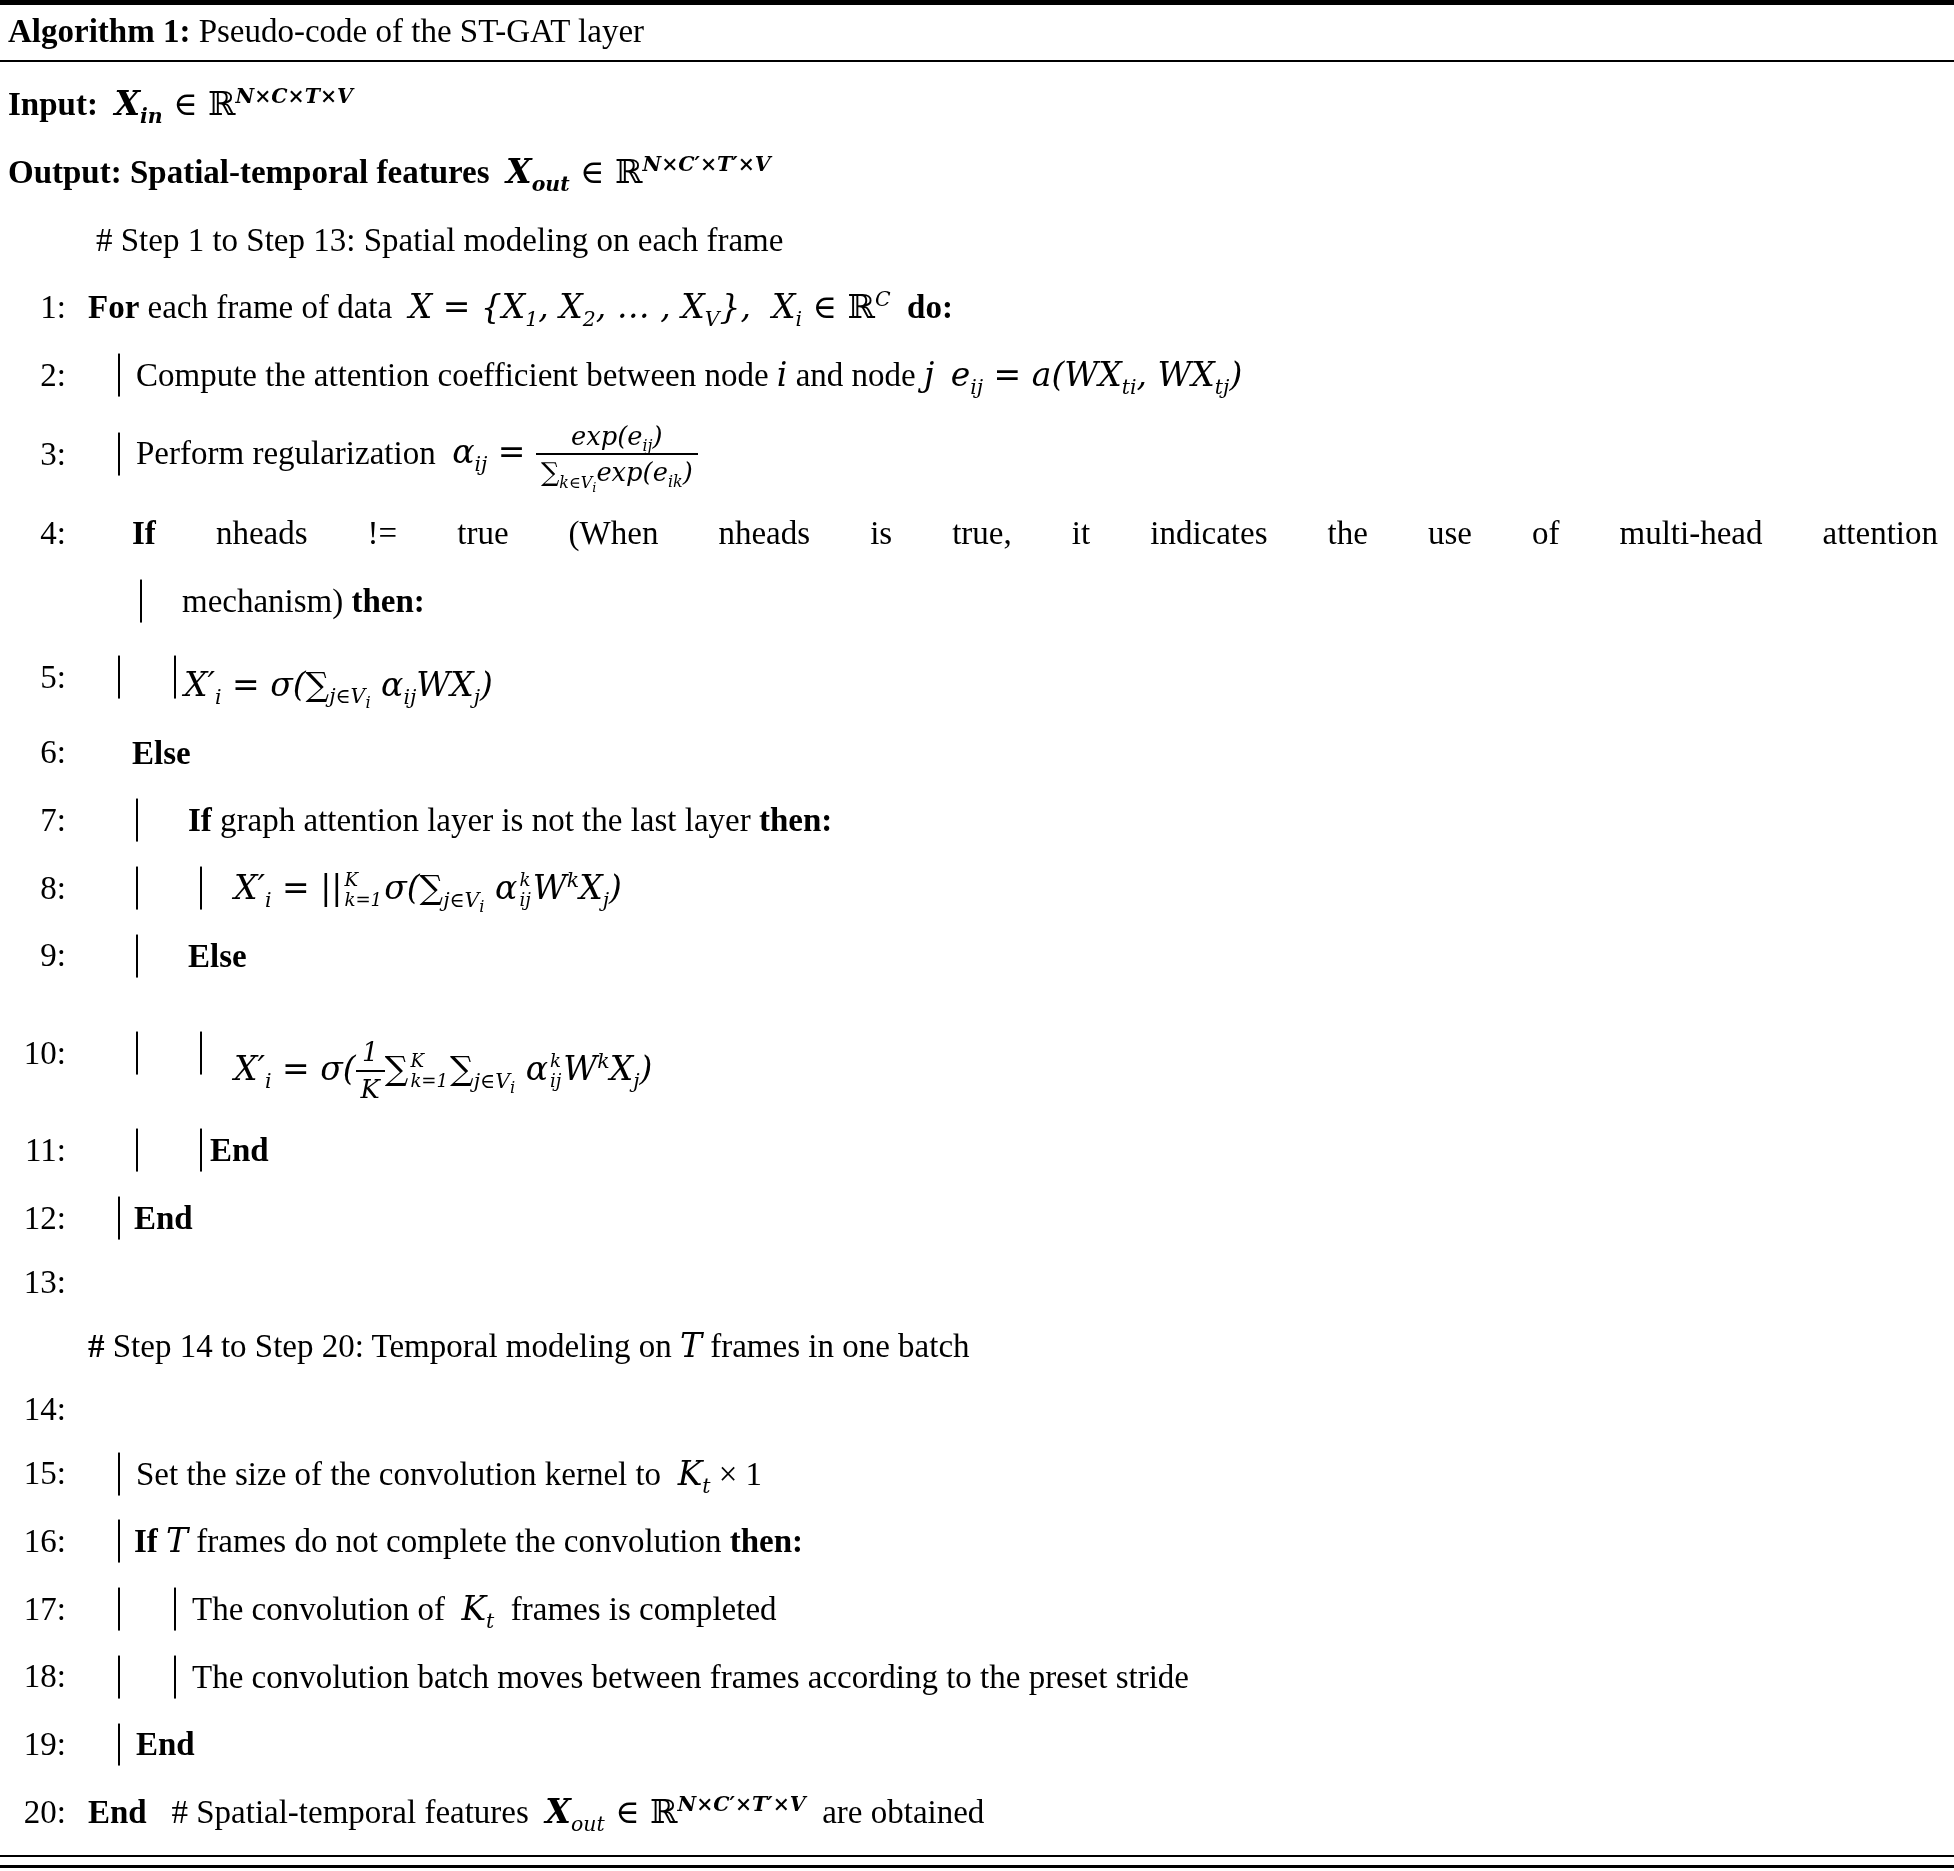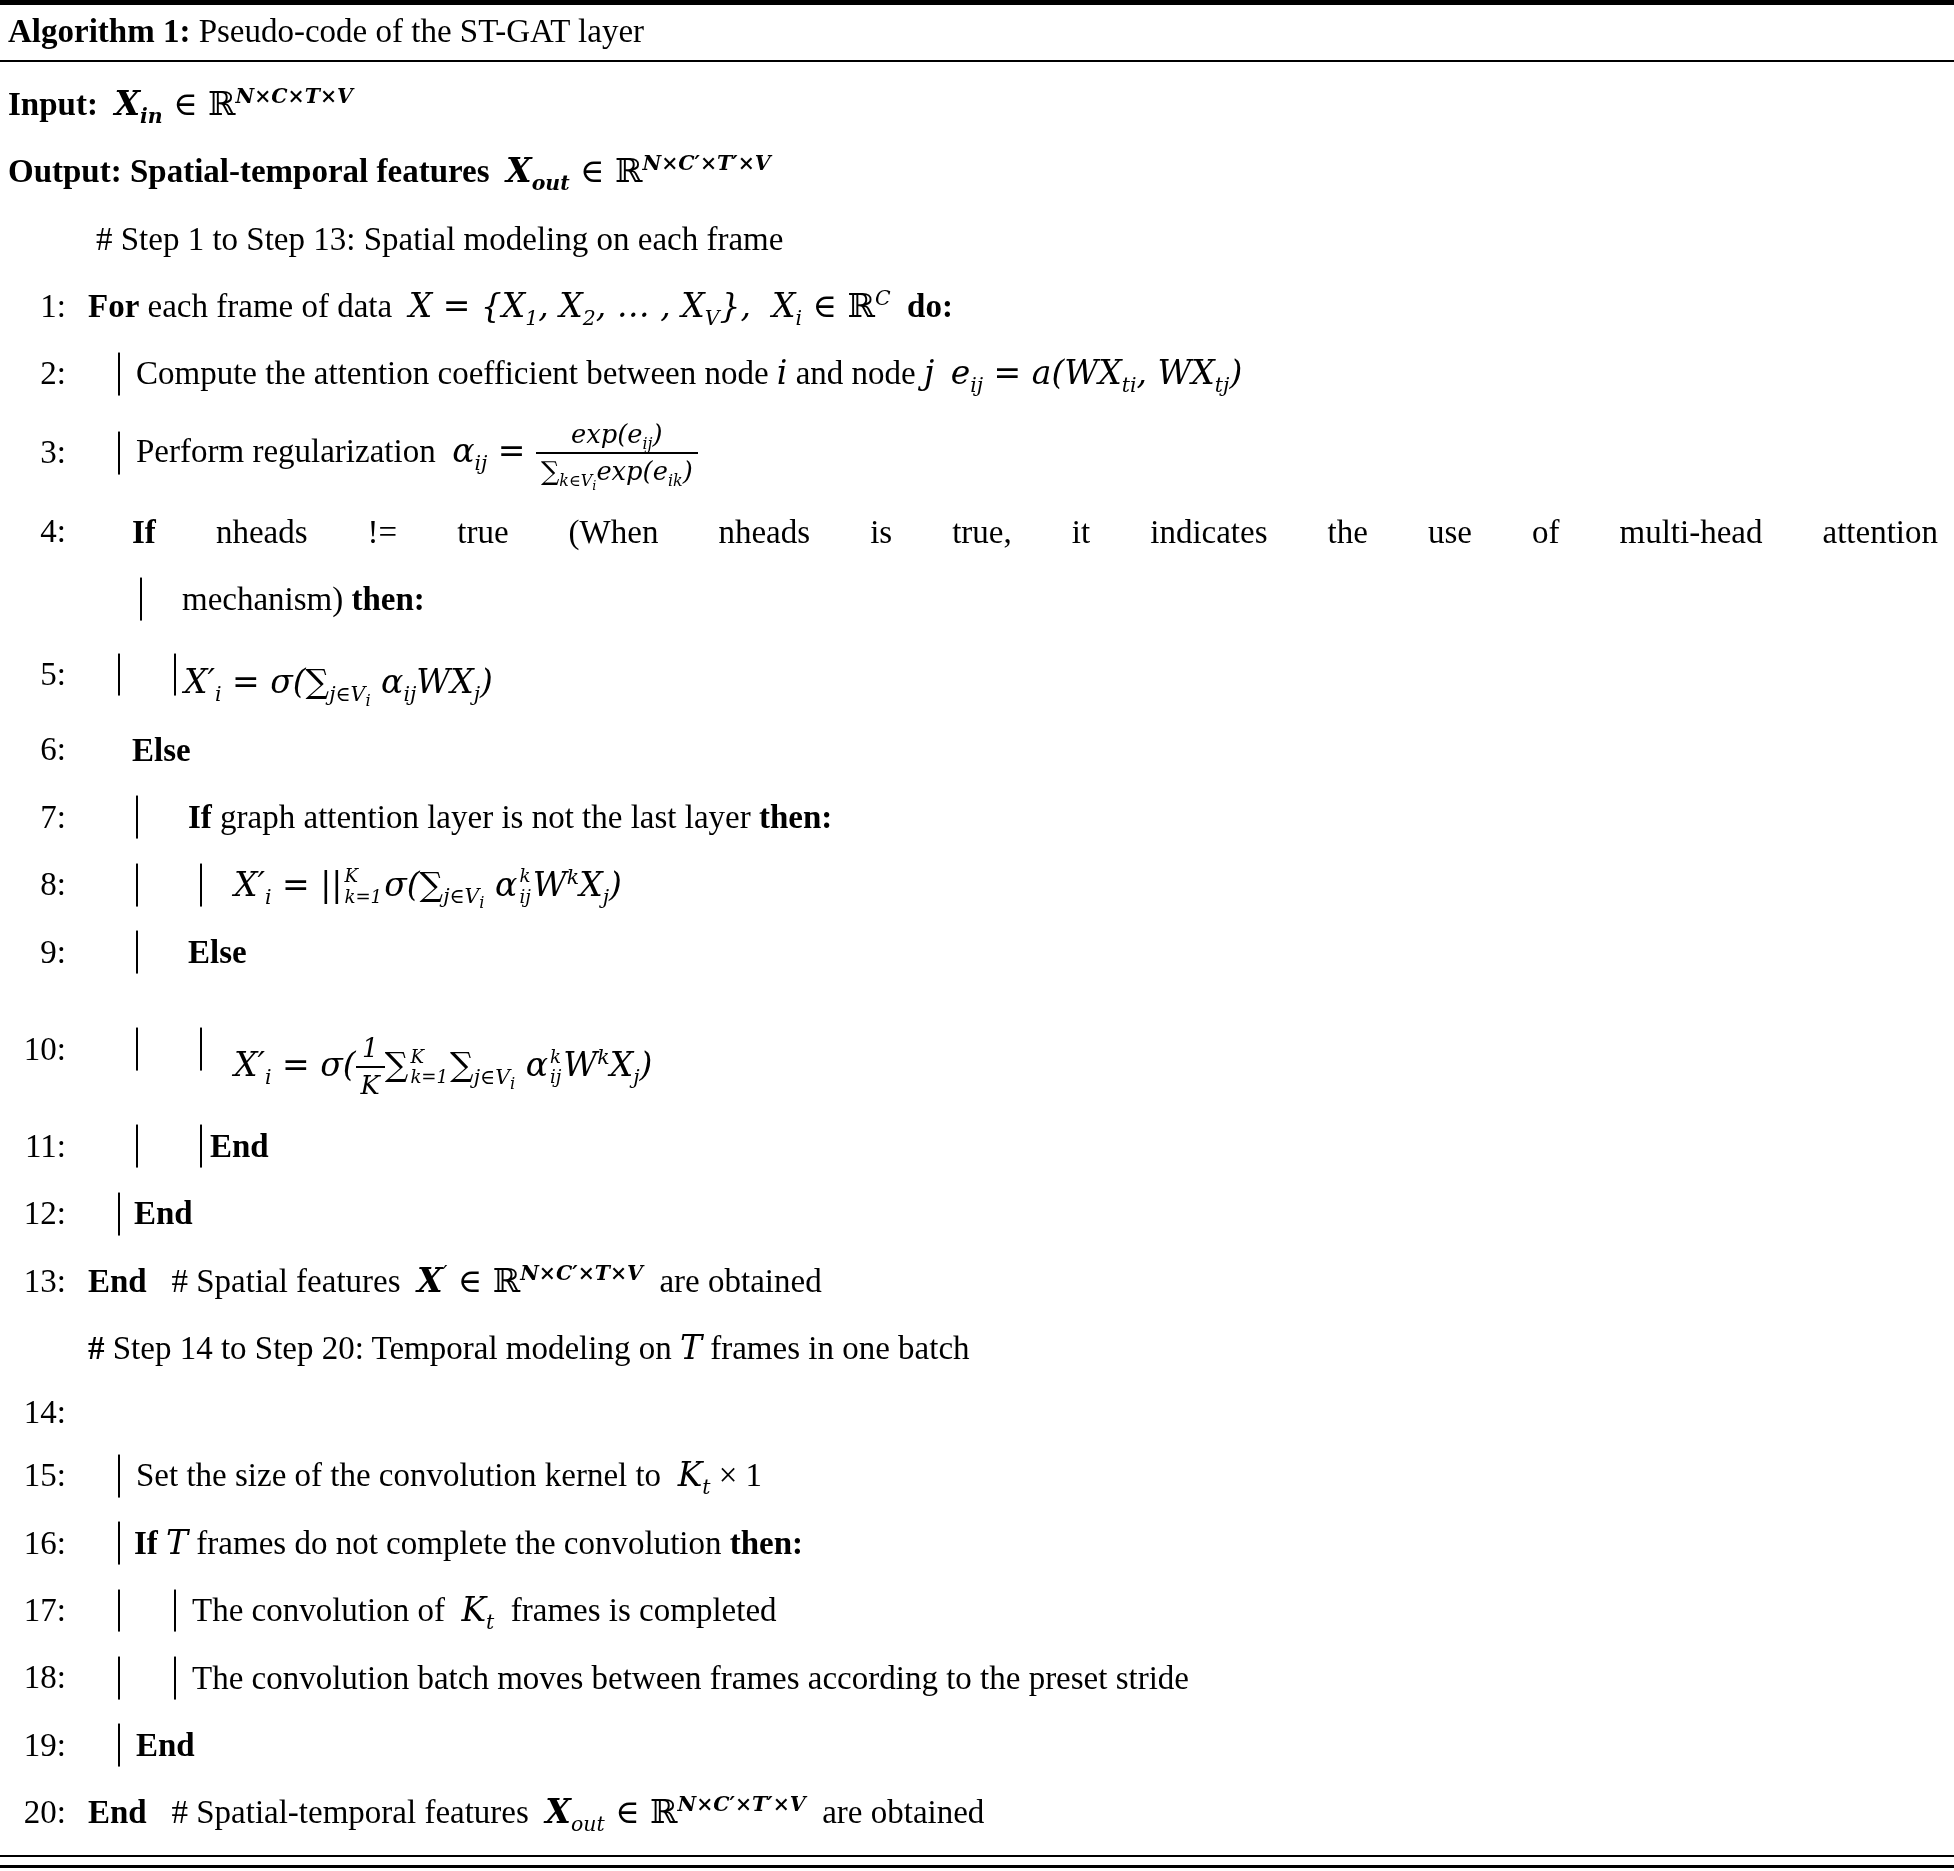--- a/index.html
+++ b/index.html
@@ -154,23 +154,20 @@
       </div>
       <div class="row">
         <span class="num">12:</span>
         <span class="content">
           <span class="bar" style="left: 30px;"></span>
           <span class="txt" style="padding-left: 46px;"><b>End</b></span>
         </span>
       </div>
       <div class="row">
         <span class="num">13:</span>
-        <span class="content">
-          <span class="txt" style="padding-left: 0px;"><b>End</b>&nbsp;&nbsp;&nbsp;# Spatial features&nbsp; <span class="m"><span class="bb">X</span><sup>′</sup> <span class="r">∈</span> <span class="r">ℝ</span><sup><b>N×C′×T×V</b></sup></span>&nbsp; are obtained</span>
-        </span>
       </div>
       <div class="row">
         <span class="num"></span>
         <span class="content">
           <span class="txt" style="padding-left: 0px;"><b>#</b> Step 14 to Step 20: Temporal modeling on <span class="m">T</span> frames in one batch</span>
         </span>
       </div>
       <div class="row">
         <span class="num">14:</span>
       </div>

